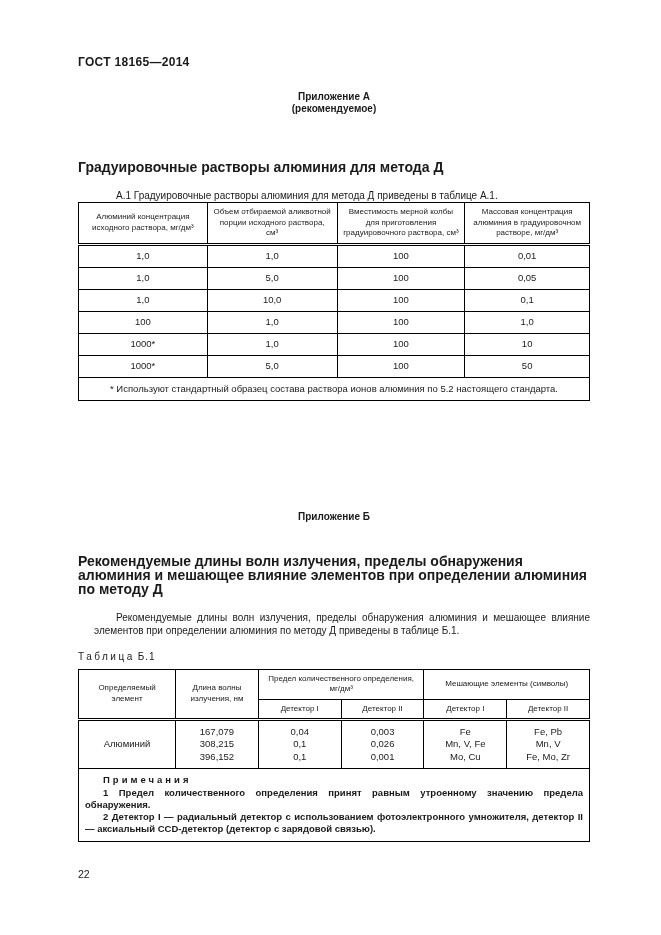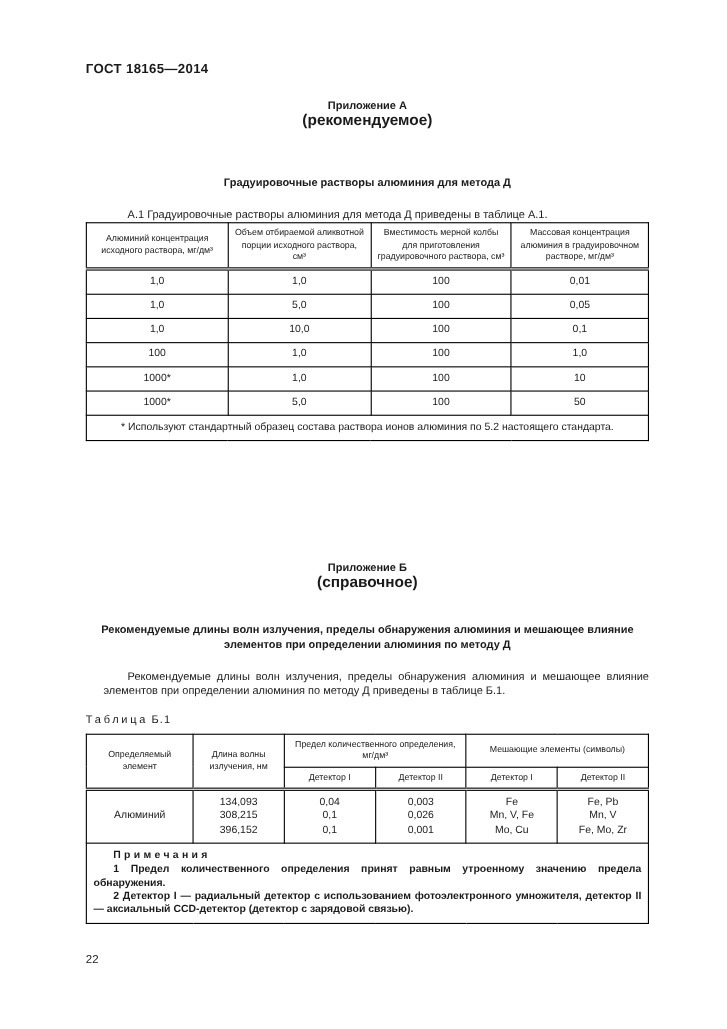--- a/index.html
+++ b/index.html
@@ -18,24 +18,24 @@
   }
   .doc-number {
     font-size: 12px; font-weight: bold;
     letter-spacing: 0.3px;
     margin-bottom: 22px;
   }
   .annex-heading {
     text-align: center; font-weight: bold; font-size: 10px; line-height: 12px;
   }
   .annex-subheading {
-    text-align: center; font-weight: bold; font-size: 14px; line-height: 12px;
+    text-align: center; font-weight: bold; font-size: 10px; line-height: 12px;
   }
   .annex-title {
-    text-align: center; font-weight: bold; font-size: 10px; line-height: 14px;
+    font-weight: bold; font-size: 14px; line-height: 14px;
     margin: 45px 0 0 0;
   }
   .annex-b .annex-title { margin-top: 31px; }
   .para {
     font-size: 10px; line-height: 13px;
     text-align: justify;
     text-indent: 22px;
     margin: 15px 0 0 16px;
   }
   .table-label {
@@ -175,21 +175,20 @@
           <td colspan="4">* Используют стандартный образец состава раствора ионов алюминия по 5.2 настоящего стандарта.</td>
         </tr>
       </tbody>
     </table>
   </section>
 
   <div class="gap-to-annex-b"></div>
 
   <section class="annex annex-b">
     <div class="annex-heading">Приложение Б</div>
-    <div class="annex-subheading">(справочное)</div>
     <h2 class="annex-title">Рекомендуемые длины волн излучения, пределы обнаружения алюминия и мешающее влияние элементов при определении алюминия по методу Д</h2>
     <p class="para">Рекомендуемые длины волн излучения, пределы обнаружения алюминия и мешающее влияние элементов при определении алюминия по методу Д приведены в таблице Б.1.</p>
     <div class="table-label">
       <span class="tl-word">Таблица</span><span class="tl-num">Б.1</span>
     </div>
 
     <table class="tbl tbl-b">
       <colgroup>
           <col class="c1">
           <col class="c2">
@@ -209,21 +208,21 @@
           <th class="dbl-bottom">Детектор I</th>
           <th class="dbl-bottom">Детектор II</th>
           <th class="dbl-bottom">Детектор I</th>
           <th class="dbl-bottom">Детектор II</th>
         </tr>
       </thead>
       <tbody>
         <tr>
           <td>Алюминий</td>
           <td>
-            <div class="cell-line">134,093</div>
+            <div class="cell-line">167,079</div>
             <div class="cell-line">308,215</div>
             <div class="cell-line">396,152</div>
           </td>
           <td>
             <div class="cell-line">0,04</div>
             <div class="cell-line">0,1</div>
             <div class="cell-line">0,1</div>
           </td>
           <td>
             <div class="cell-line">0,003</div>

